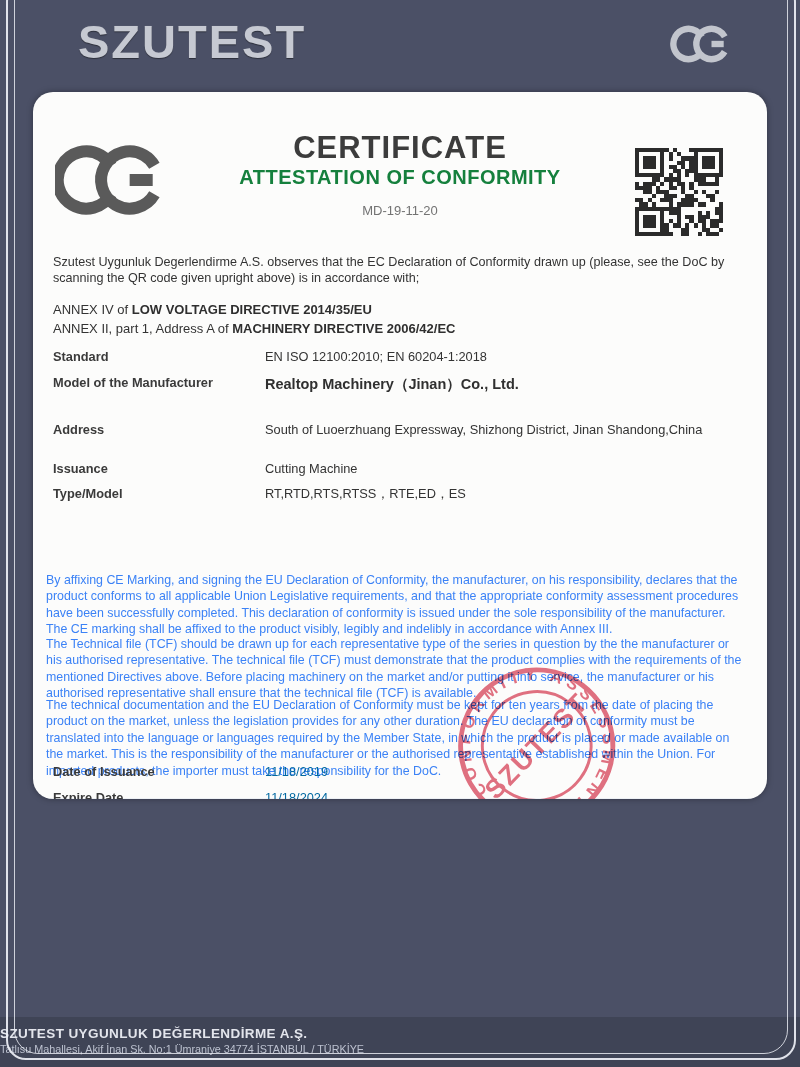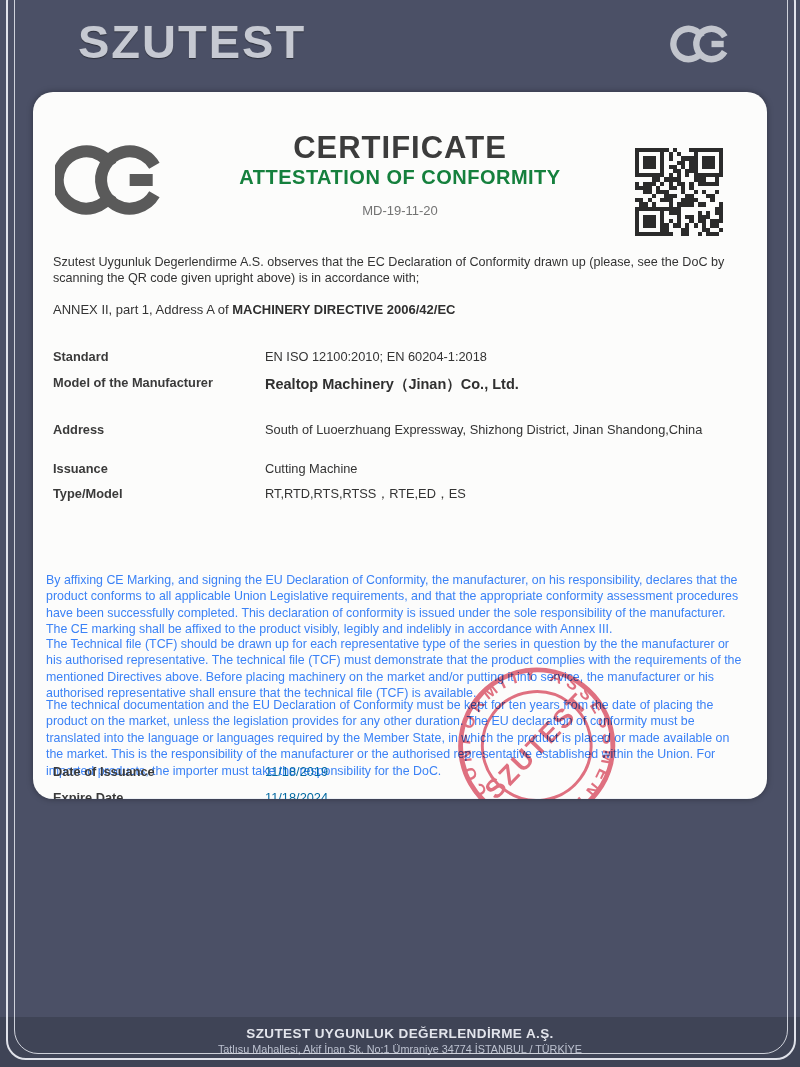--- a/index.html
+++ b/index.html
@@ -43,21 +43,21 @@
   
   .pattern-band{position:absolute;left:0;right:0;bottom:0;top:706px;z-index:1;
     background:repeating-linear-gradient(180deg,rgba(186,202,224,.22) 0 13px,rgba(255,255,255,0) 13px 27px);}
   .pattern-band svg{position:absolute;inset:0;width:100%;height:100%;}
   
   .stamp{position:absolute;left:420px;top:570px;z-index:5;mix-blend-mode:multiply;opacity:.82;
     transform:rotate(-8deg);}
   .signature{position:absolute;left:252px;top:738px;z-index:6;}
   
   .footer{position:absolute;left:0;top:1017px;width:100%;height:50px;background:var(--footer-navy,#3f4456);
-    text-align:center;z-index:20;}
+    z-index:20;}
   .footer-company{margin-top:9px;font-size:13.5px;font-weight:700;letter-spacing:.4px;color:#e3e5ec;}
   .footer-address{margin-top:2px;font-size:10.8px;color:#bdc2d0;}
 </style>
 </head>
 <body style="--frame-navy: #4b5066; --footer-navy: #3f4456; --silver: #c6c9d2;">
 
 <div class="frame-outer"></div>
 <div class="frame-inner"></div>
 
 <div class="header">
@@ -336,20 +336,21 @@
         <rect x="15" y="20" width="1" height="1" fill="#2b2b2b"></rect>
         <rect x="17" y="20" width="1" height="1" fill="#2b2b2b"></rect>
         <rect x="18" y="20" width="1" height="1" fill="#2b2b2b"></rect>
         <rect x="19" y="20" width="1" height="1" fill="#2b2b2b"></rect>
       </svg>
   </span>
 
   <div class="intro">Szutest Uygunluk Degerlendirme A.S. observes that the EC Declaration of Conformity drawn up (please, see the DoC by scanning the QR code given upright above) is in accordance with;</div>
 
   <div class="annex">
+    <div><span>ANNEX IV of </span><b>LOW VOLTAGE DIRECTIVE 2014/35/EU</b></div>
     <div><span>ANNEX II, part 1, Address A of </span><b>MACHINERY DIRECTIVE 2006/42/EC</b></div>
   </div>
 
   <div class="frow" style="top:257px">
     <span class="lab">Standard</span>
     <span class="val">EN ISO 12100:2010; EN 60204-1:2018</span>
   </div>
   <div class="frow" style="top:283px">
     <span class="lab">Model of the Manufacturer</span>
     <span class="val val-strong">Realtop Machinery（Jinan）Co., Ltd.</span>

